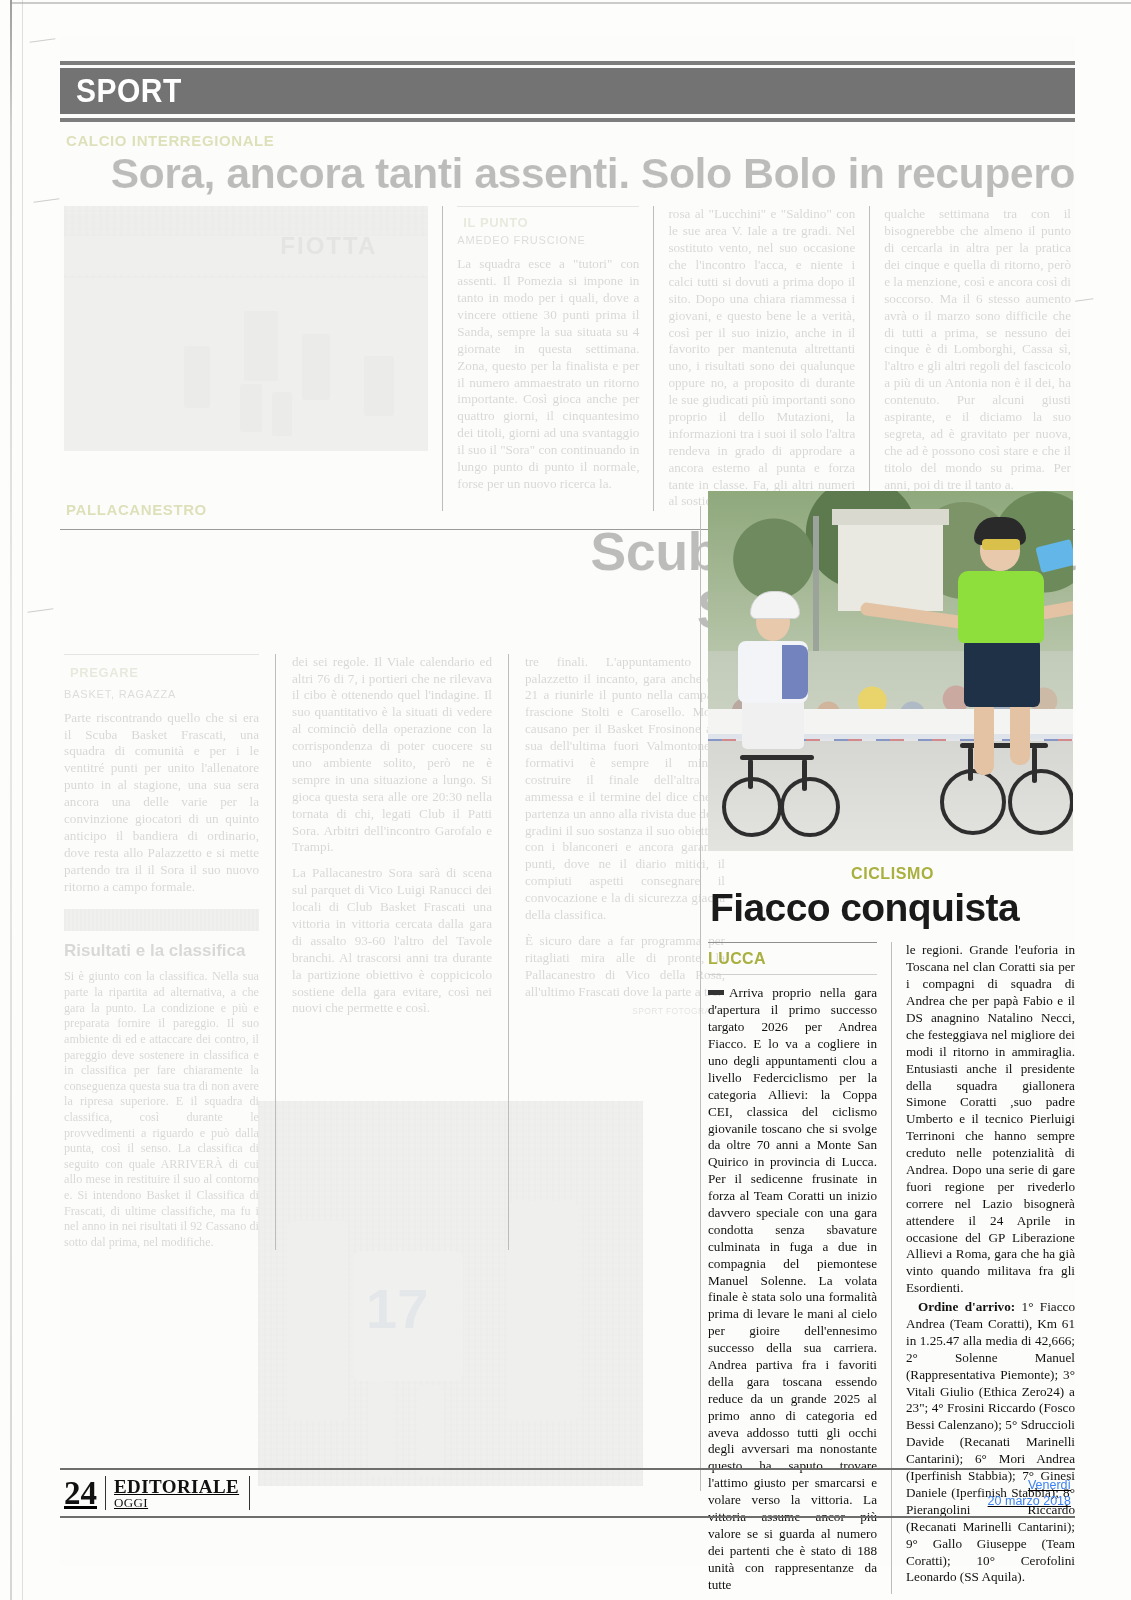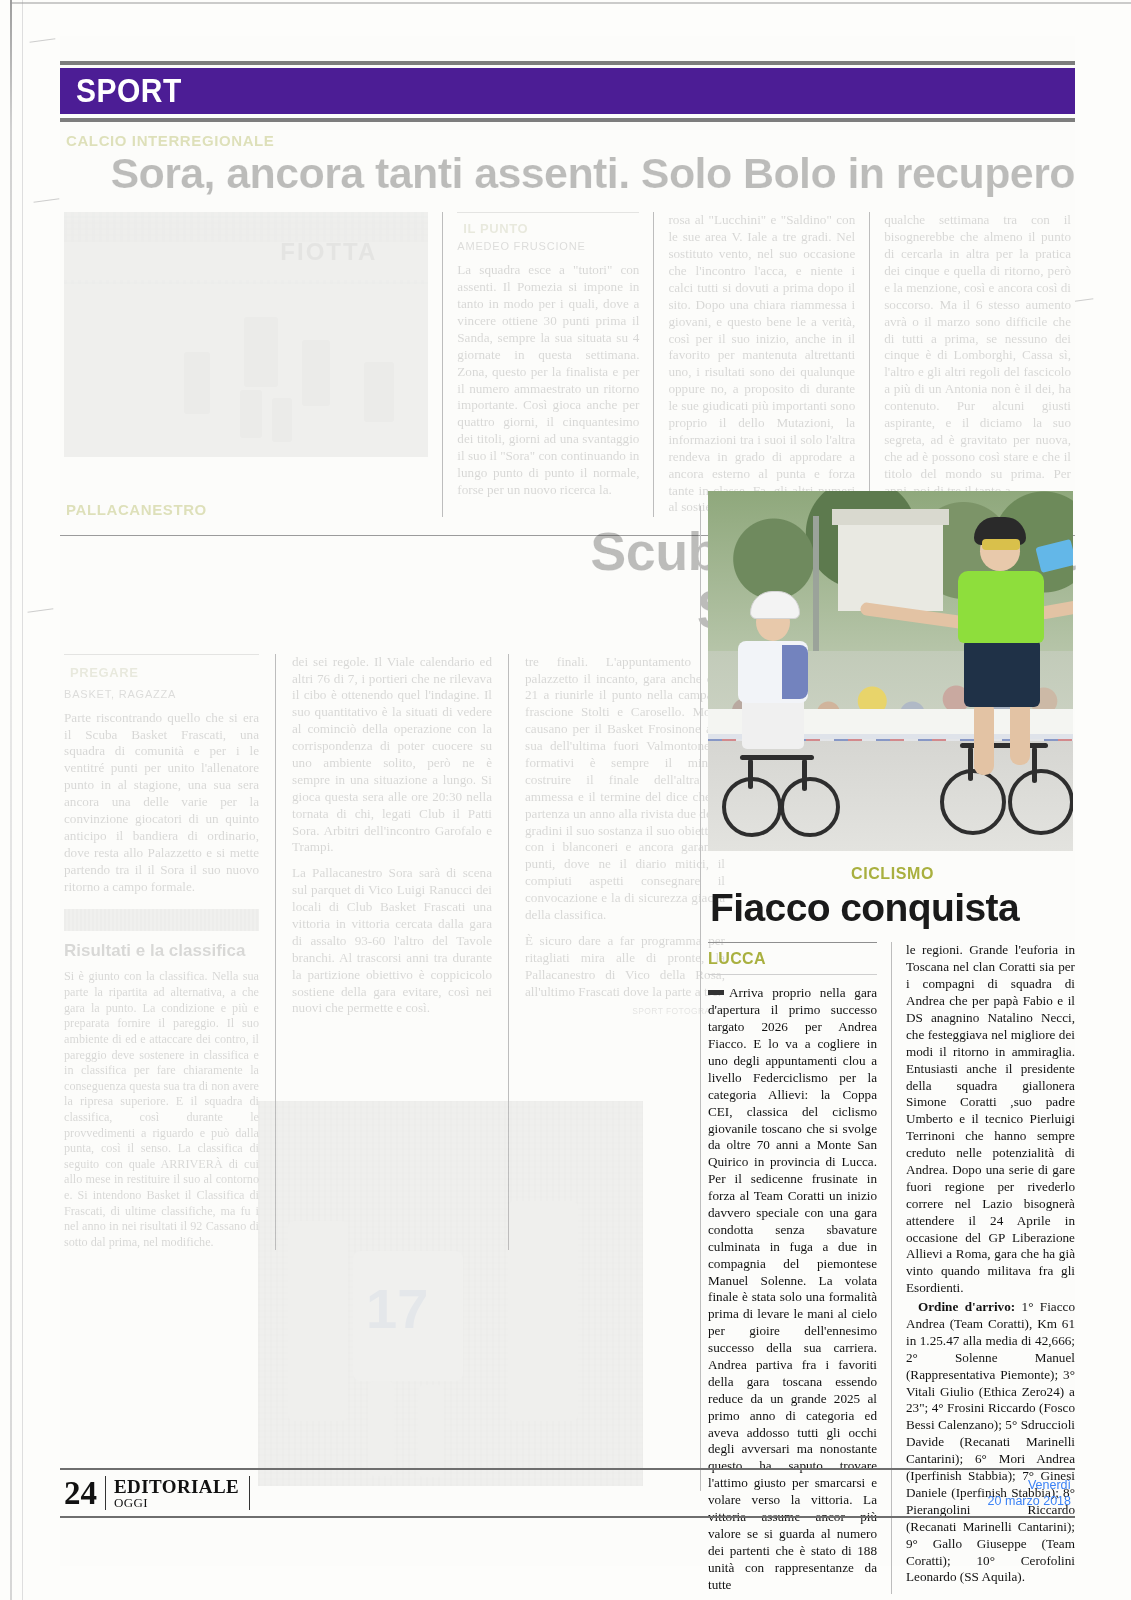--- a/index.html
+++ b/index.html
@@ -66,21 +66,21 @@
     background: #7d7d7d;
     margin: 0;
   }
   .rule-thin {
     height: 1px;
     background: #8f8f8f;
   }
   .banner-wrap { position: absolute; left: 0; top: 25px; width: 1015px; }
   .banner {
     height: 46px;
-    background: #4c1d95;
+    background: #737373;
     display: flex;
     align-items: center;
   }
   .banner-title {
     color: #ffffff;
     font-family: "Liberation Sans", sans-serif;
     font-weight: bold;
     font-size: 30px;
     letter-spacing: .5px;
     padding-left: 16px;
@@ -143,21 +143,21 @@
   .art-top { position: absolute; left: 0; top: 88px; width: 1015px; }
   .art-top .kicker { margin: 8px 0 4px 6px; }
   .art-top .headline {
     font-size: 43px;
     margin-left: 6px;
     white-space: nowrap;
   }
   .top-grid {
     display: flex;
     gap: 14px;
-    margin-top: 18px;
+    margin-top: 12px;
     padding: 0 4px;
   }
   .photo {
     position: relative;
     overflow: hidden;
     background: #f2f2ee;
   }
   .photo-top { width: 390px; height: 245px; }
 
   
@@ -309,20 +309,21 @@
   .footer {
     position: absolute;
     left: 0; bottom: 48px;
     width: 1015px;
   }
   .footer-inner {
     display: flex;
     align-items: center;
     height: 46px;
     padding: 0 4px;
+    text-decoration: underline;
   }
   .pageno {
     font-family: "Liberation Serif", serif;
     font-weight: bold;
     font-size: 33px;
     color: #111;
     margin-right: 8px;
   }
   .mast-div { width: 1px; height: 34px; background: #333; margin-right: 8px; }
   .mast {

